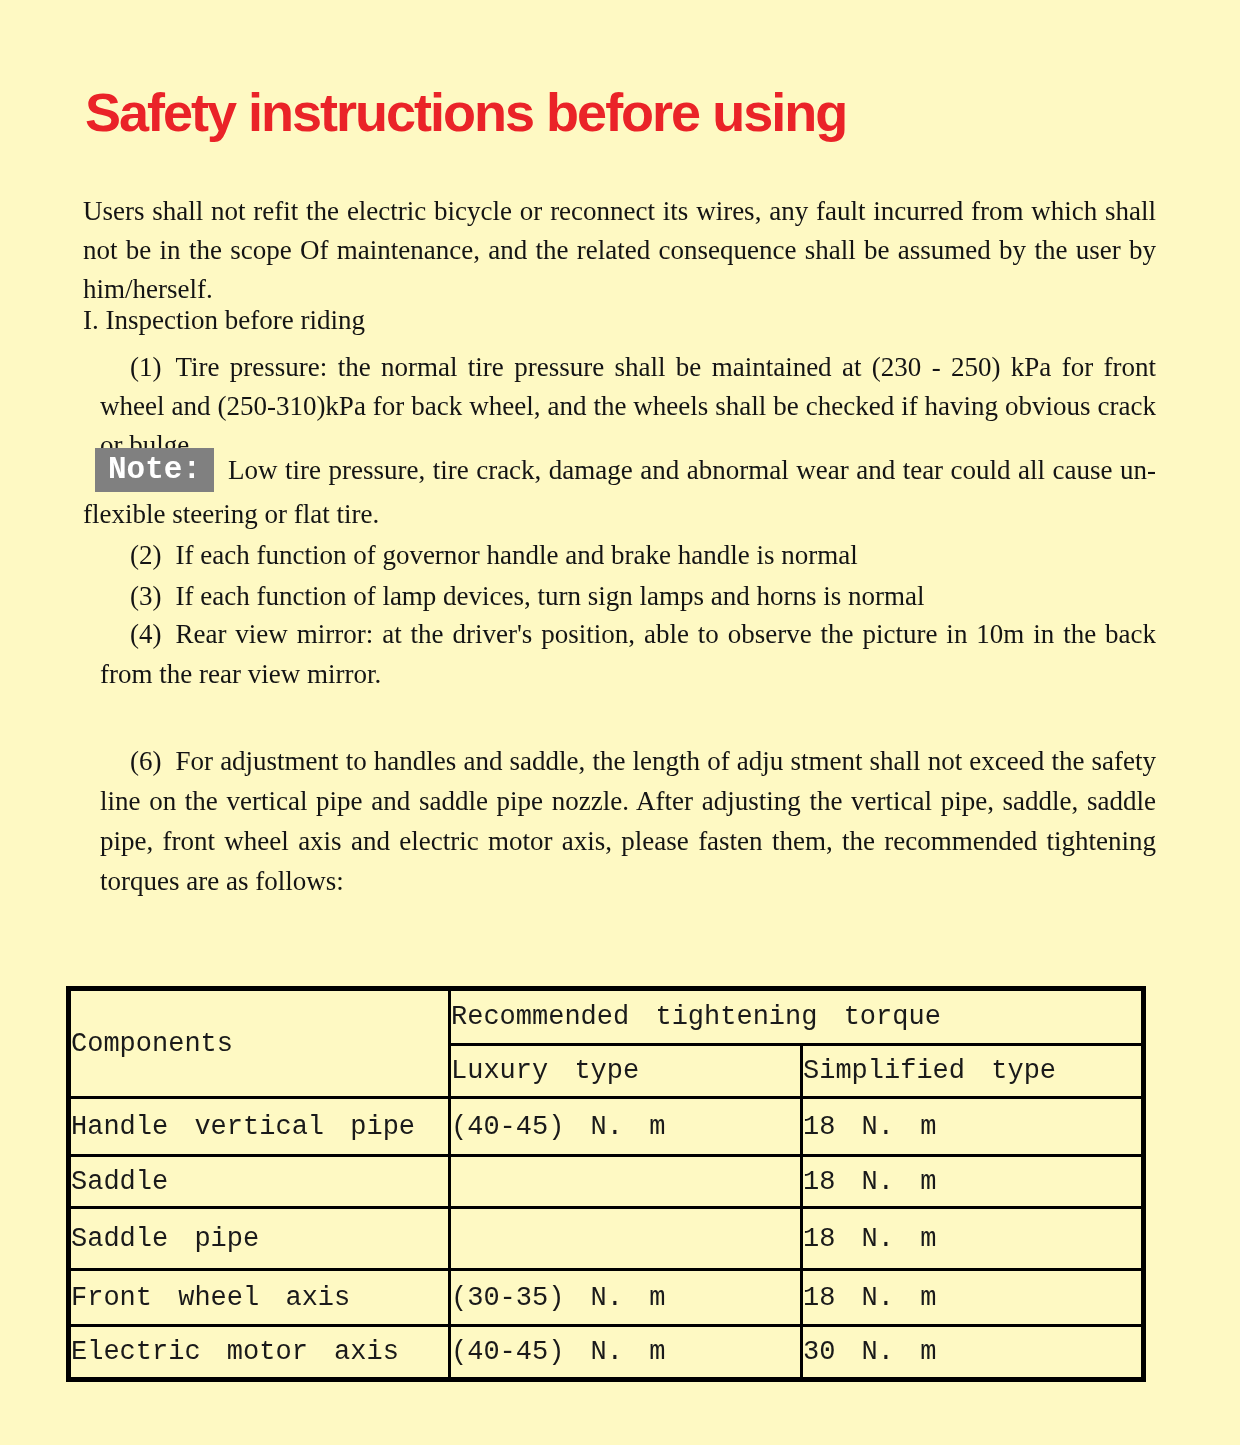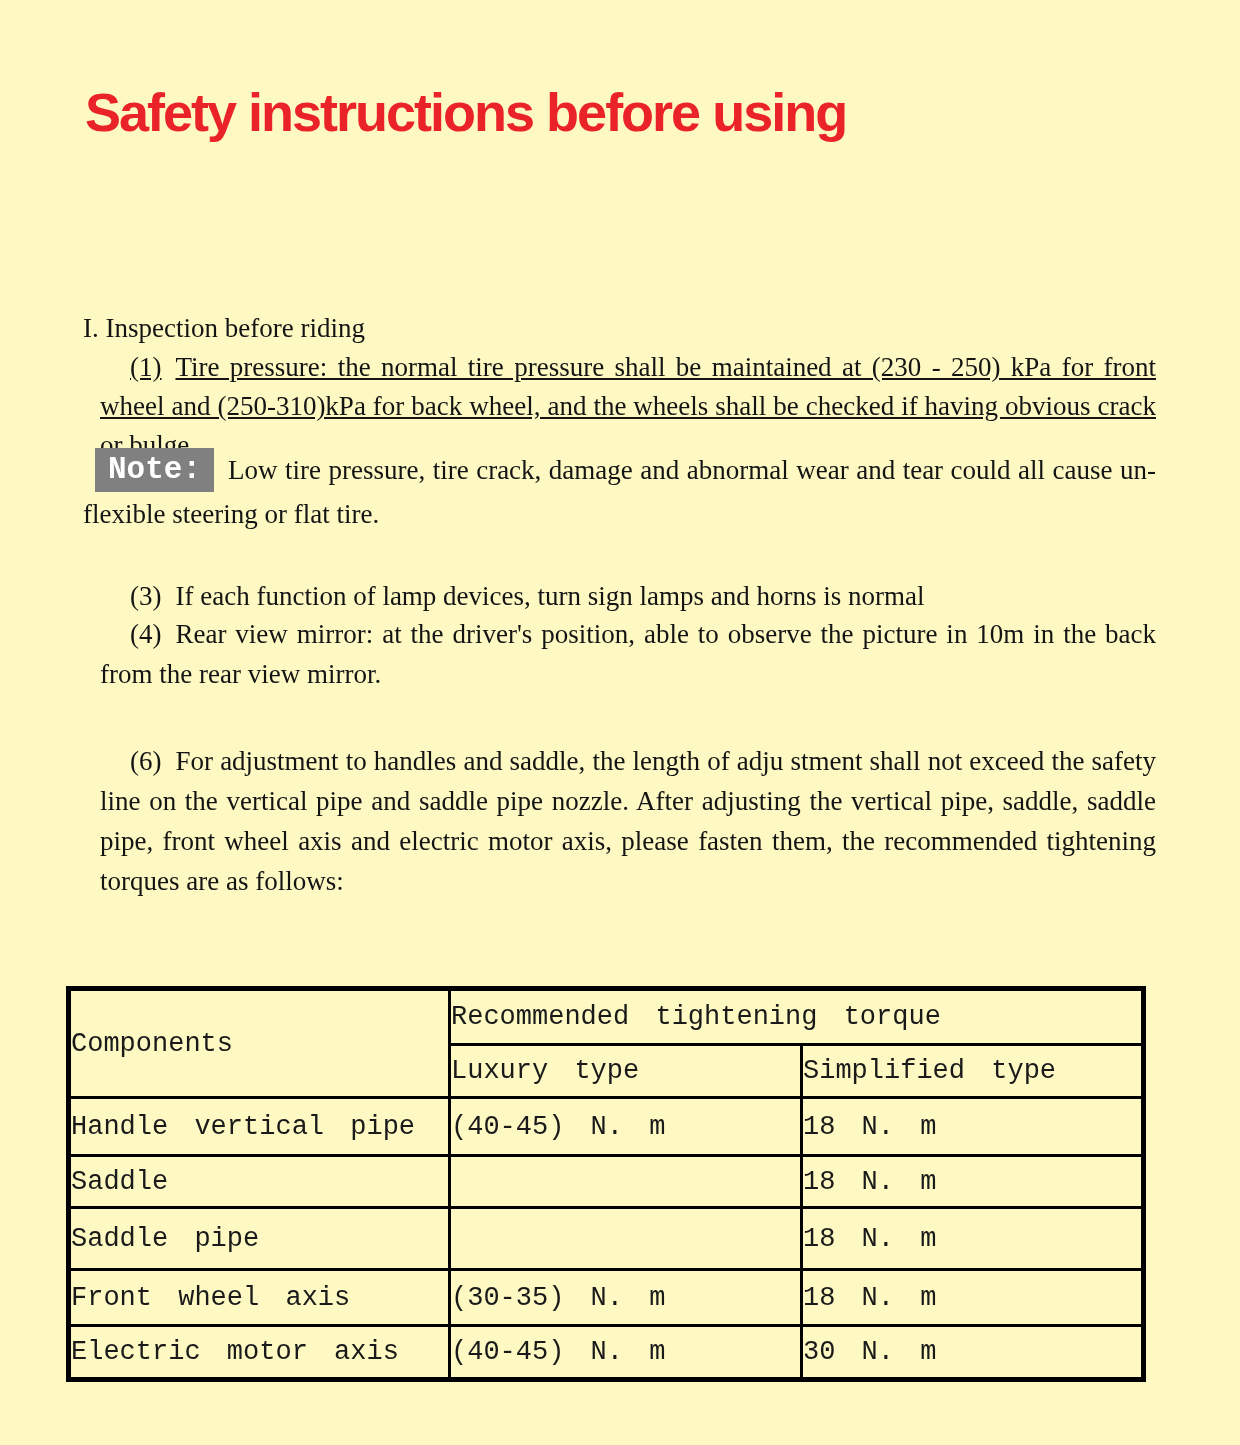--- a/index.html
+++ b/index.html
@@ -28,33 +28,33 @@
   .block {
     position: absolute;
     left: 83px;
     width: 1073px;
     margin: 0;
     font-size: 27px;
     line-height: 39px;
     text-align: justify;
   }
   .intro   { top: 192px; }
-  .heading { top: 309px; text-align: left; }
+  .heading { top: 301px; text-align: left; }
   .item {
     position: absolute;
     left: 100px;
     width: 1056px;
     margin: 0;
     font-size: 27px;
     line-height: 39px;
     text-align: justify;
     text-indent: 30px;
   }
   .item .num { margin-right: 14px; }
-  .item1 { top: 348px; text-decoration: underline; }
+  .item1 { top: 348px; }
   .item2 { top: 536px; }
   .item3 { top: 577px; }
   .item4 { top: 614px; line-height: 40px; }
   .item5 { top: 696px; }
   .item6 { top: 741px; line-height: 40px; }
   .note {
     top: 448px;
     line-height: 44px;
     text-indent: 12px;
   }
@@ -106,27 +106,29 @@
   .r4 { height: 56px; }
   .r5 { height: 54px; }
 </style>
 </head>
 <body>
 
 <div class="page">
 
   <h1 class="title">Safety instructions before using</h1>
 
+  <p class="block intro">Users shall not refit the electric bicycle or reconnect its wires, any fault incurred from which shall not be in the scope Of maintenance, and the related consequence shall be assumed by the user by him/herself.</p>
 
   <p class="block heading">I. Inspection before riding</p>
 
   <p class="item item1"><span class="num">(1)</span><span>Tire pressure: the normal tire pressure shall be maintained at (230 - 250) kPa for front wheel and (250-310)kPa for back wheel, and the wheels shall be checked if having obvious crack or bulge.</span></p>
 
   <p class="block note"><span class="note-label">Note:</span><span>Low tire pressure, tire crack, damage and abnormal wear and tear could all cause un-flexible steering or flat tire.</span></p>
 
+  <p class="item item2"><span class="num">(2)</span><span>If each function of governor handle and brake handle is normal</span></p>
 
   <p class="item item3"><span class="num">(3)</span><span>If each function of lamp devices, turn sign lamps and horns is normal</span></p>
 
   <p class="item item4"><span class="num">(4)</span><span>Rear view mirror: at the driver's position, able to observe the picture in 10m in the back from the rear view mirror.</span></p>
 
 
   <p class="item item6"><span class="num">(6)</span><span>For adjustment to handles and saddle, the length of adju stment shall not exceed the safety line on the vertical pipe and saddle pipe nozzle. After adjusting the vertical pipe, saddle, saddle pipe, front wheel axis and electric motor axis, please fasten them, the recommended tightening torques are as follows:</span></p>
 
   <table class="torque">
     <colgroup>

